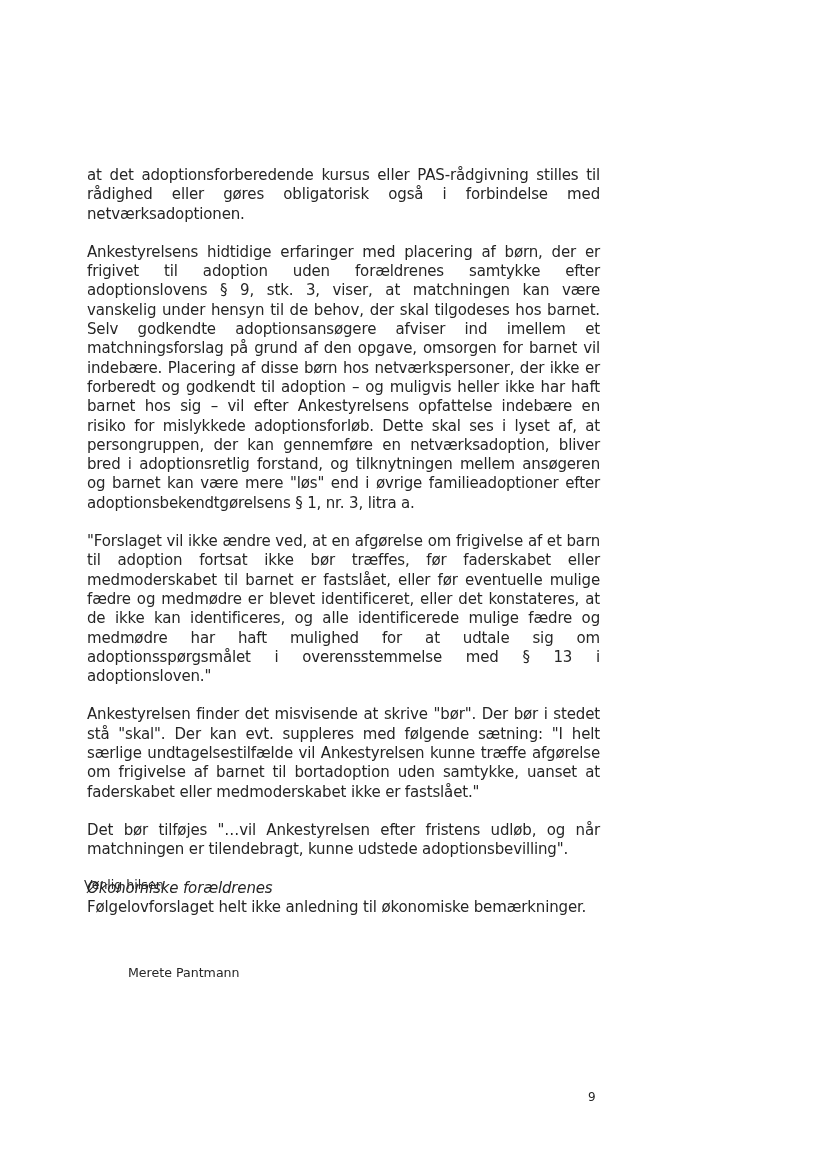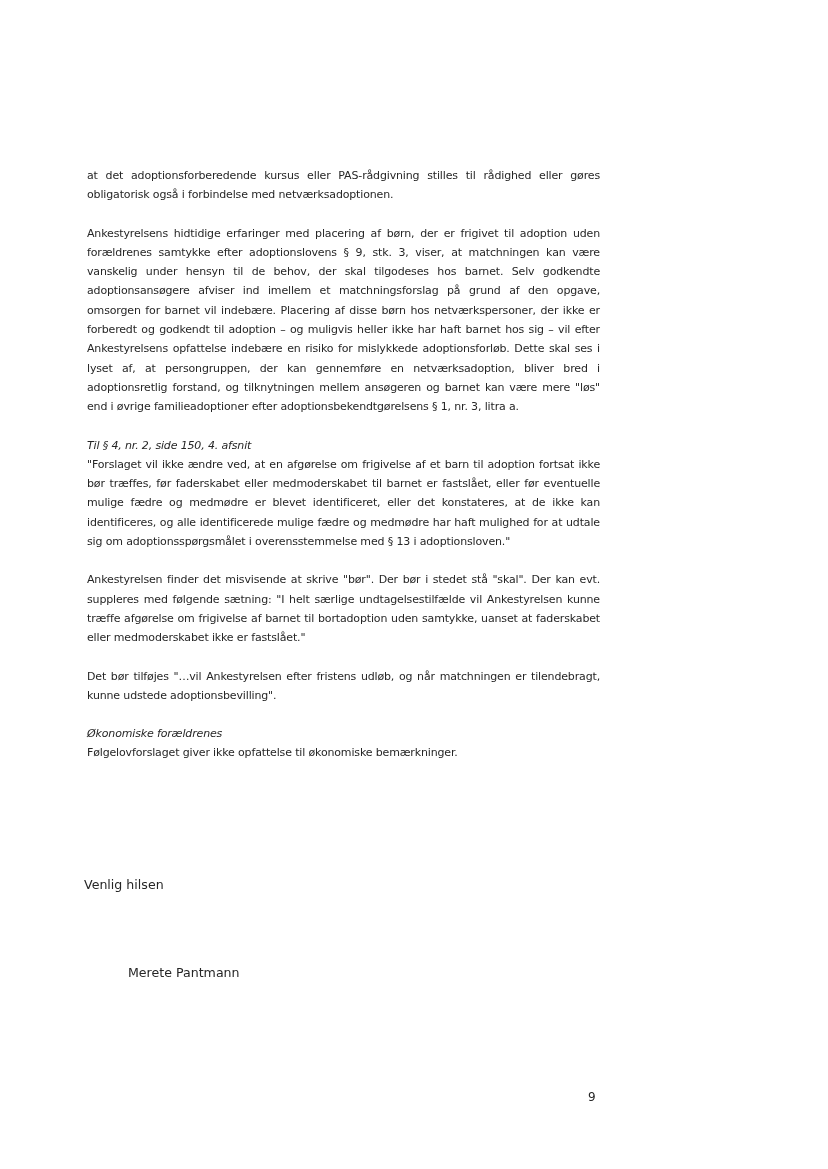--- a/index.html
+++ b/index.html
@@ -1,51 +1,50 @@
 <!DOCTYPE html>
 <html><head>
   <meta charset="utf-8">
   <style>
     html, body { margin: 0; padding: 0; background: #ffffff; }
     body { width: 828px; height: 1169px; position: relative; overflow: hidden; }
     .page { position: absolute; left: 87px; top: 166px; width: 513px;
-      font-family: "DejaVu Sans", sans-serif; font-size: 11px; line-height: 19.3px;
+      font-family: "DejaVu Sans", sans-serif; font-size: 15px; line-height: 19.3px;
       color: #262626; letter-spacing: -0.15px; }
     .para { margin: 0; text-align: justify; }
     .para.last-left { text-align-last: left; }
     .gap { height: 19px; }
     .ital { font-style: italic; display: block; }
     .sig { position: absolute; left: 84px; font-family: "DejaVu Sans", sans-serif;
       font-size: 12.6px; color: #262626; }
     .pagenum { position: absolute; left: 588px; top: 1090px; font-family: "DejaVu Sans", sans-serif;
       font-size: 12px; color: #262626; }
   </style>
 </head>
 <body>
 
 <div class="page">
   <p class="para last-left">at det adoptionsforberedende kursus eller PAS-rådgivning stilles til rådighed eller gøres obligatorisk også i forbindelse med netværksadoptionen.</p>
   <div class="gap"></div>
   <p class="para last-left">Ankestyrelsens hidtidige erfaringer med placering af børn, der er frigivet til adoption uden forældrenes samtykke efter adoptionslovens § 9, stk. 3, viser, at matchningen kan være vanskelig under hensyn til de behov, der skal tilgodeses hos barnet. Selv godkendte adoptionsansøgere afviser ind imellem et matchningsforslag på grund af den opgave, omsorgen for barnet vil indebære. Placering af disse børn hos netværkspersoner, der ikke er forberedt og godkendt til adoption – og muligvis heller ikke har haft barnet hos sig – vil efter Ankestyrelsens opfattelse indebære en risiko for mislykkede adoptionsforløb. Dette skal ses i lyset af, at persongruppen, der kan gennemføre en netværksadoption, bliver bred i adoptionsretlig forstand, og tilknytningen mellem ansøgeren og barnet kan være mere "løs" end i øvrige familieadoptioner efter adoptionsbekendtgørelsens § 1, nr. 3, litra a.</p>
   <div class="gap"></div>
 
   <div>
-    <span class="ital">Til § 4, nr. 2, side 150, 4. afsnit</span>
     <p class="para last-left">"Forslaget vil ikke ændre ved, at en afgørelse om frigivelse af et barn til adoption fortsat ikke bør træffes, før faderskabet eller medmoderskabet til barnet er fastslået, eller før eventuelle mulige fædre og medmødre er blevet identificeret, eller det konstateres, at de ikke kan identificeres, og alle identificerede mulige fædre og medmødre har haft mulighed for at udtale sig om adoptionsspørgsmålet i overensstemmelse med § 13 i adoptionsloven."</p>
     <div class="gap"></div>
     <p class="para last-left">Ankestyrelsen finder det misvisende at skrive "bør". Der bør i stedet stå "skal". Der kan evt. suppleres med følgende sætning: "I helt særlige undtagelsestilfælde vil Ankestyrelsen kunne træffe afgørelse om frigivelse af barnet til bortadoption uden samtykke, uanset at faderskabet eller medmoderskabet ikke er fastslået."</p>
   </div>
   <div class="gap"></div>
 
   <div>
     <p class="para last-left">Det bør tilføjes "…vil Ankestyrelsen efter fristens udløb, og når matchningen er tilendebragt, kunne udstede adoptionsbevilling".</p>
   </div>
   <div class="gap"></div>
 
   <div>
     <span class="ital">Økonomiske forældrenes</span>
-    <p class="para last-left">Følgelovforslaget giver ikke opfattelse til økonomiske bemærkninger.</p>
+    <p class="para last-left">Følgelovforslaget helt ikke anledning til økonomiske bemærkninger.</p>
   </div>
 </div>
 
 <div class="sig" style="top: 877px;">Venlig hilsen</div>
 <div class="sig" style="top: 965px; margin-left: 44px;">Merete Pantmann</div>
 <div class="pagenum">9</div>
 
 </body></html>

